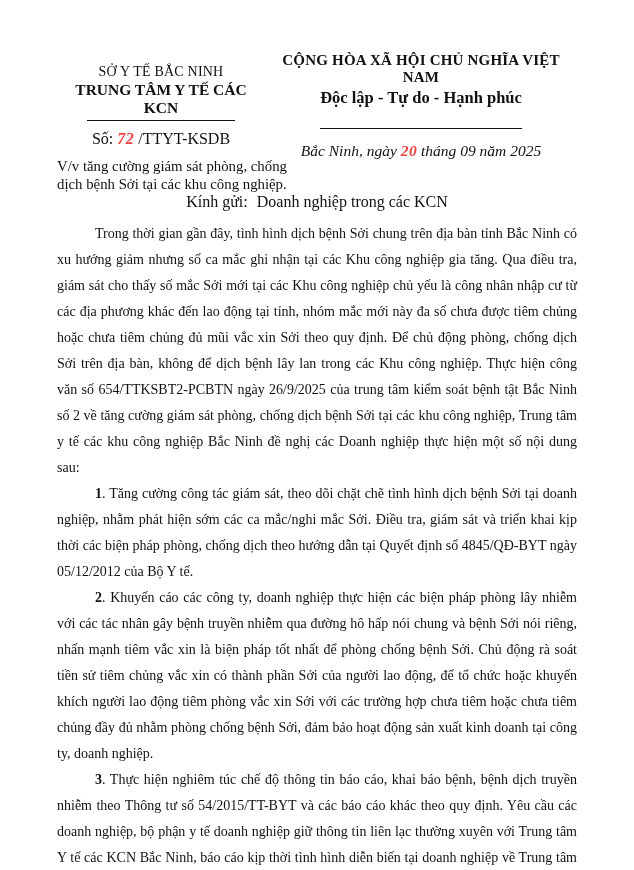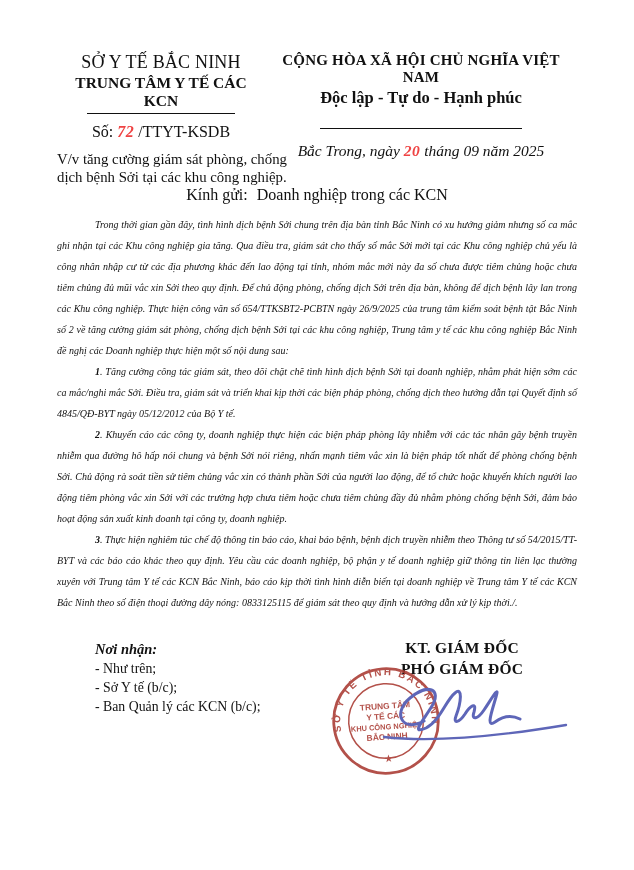--- a/index.html
+++ b/index.html
@@ -11,37 +11,37 @@
     background:#ffffff;
     color:#111;
     font-family:"Liberation Serif","DejaVu Serif",serif;
     overflow:hidden;
     padding:52px 57px 0 57px;
   }
   
   .header { display:flex; width:100%; }
   .header-left { width:40%; text-align:center; }
   .header-right { width:60%; text-align:center; }
-  .org-line1 { font-size:18px; letter-spacing:.2px; }
+  .org-line1 { font-size:14px; letter-spacing:.2px;margin-top:12px; }
   .org-line2 { font-size:15.5px; font-weight:bold; margin-top:1px; }
   .org-rule { width:148px; border-top:1.4px solid #111; margin:3px auto 0 auto; }
   .nat-line1 { font-size:15px; font-weight:bold; letter-spacing:.2px; }
   .nat-line2 { font-size:16.5px; font-weight:bold; margin-top:2px; display:inline-block;
                border-bottom:1.4px solid #111; padding-bottom:20px; }
   .so-line { margin-top:9px; font-size:16px; }
   .hand-gray { color:#ef4444; font-weight:600; letter-spacing:.5px;font-style:italic; }
   .date-line { margin-top:13px; font-size:15.5px; font-style:italic; }
   .subject { margin-top:9px; font-size:14.8px; width:248px; text-align:left; line-height:18px; }
   
   .salutation { text-align:center; font-size:16px; }
   .salutation .gap { display:inline-block; width:9px; }
   .body-text { margin-top:10px; }
   .para {
-    font-size:10px; line-height:21px;
-    text-align:justify; text-indent:38px;font-style:italic;
+    font-size:14px; line-height:26px;
+    text-align:justify; text-indent:38px;
   }
   .para b { font-weight:bold; }
   
   .footer { display:flex; margin-top:24px; position:relative; }
   .recipients { width:45%; padding-top:4px; padding-left:38px; }
   .recipients-label { font-size:14.5px; font-weight:bold; font-style:italic; margin-bottom:2px; }
   .recipients-list { list-style:none; }
   .recipients-list li { font-size:13.8px; line-height:18.8px; }
   .sign { width:55%; position:relative; text-align:center; padding-left:56px; }
   .kt-line { font-size:15.5px; font-weight:bold; line-height:21px; letter-spacing:.2px; }
@@ -67,21 +67,21 @@
         <span>/TTYT-KSDB</span>
       </div>
       <div class="subject">
         <span>V/v tăng cường giám sát phòng, chống dịch bệnh Sởi tại các khu công nghiệp.</span>
       </div>
     </div>
     <div class="header-right">
       <div class="nat-line1">CỘNG HÒA XÃ HỘI CHỦ NGHĨA VIỆT NAM</div>
       <div><span class="nat-line2">Độc lập - Tự do - Hạnh phúc</span></div>
       <div class="date-line">
-        <span>Bắc Trong, ngày</span>
+        <span>Bắc Ninh, ngày</span>
         <span class="hand-gray">20</span>
         <span>tháng 09 năm 2025</span>
       </div>
     </div>
   </div>
 
   <div class="salutation">
     <span>Kính gửi:</span><span class="gap"></span><span>Doanh nghiệp trong các KCN</span>
   </div>
 

